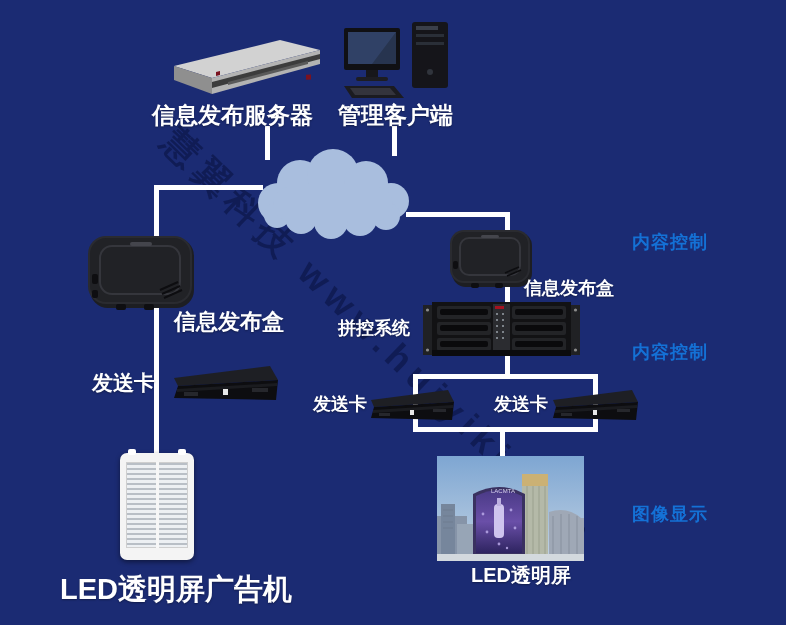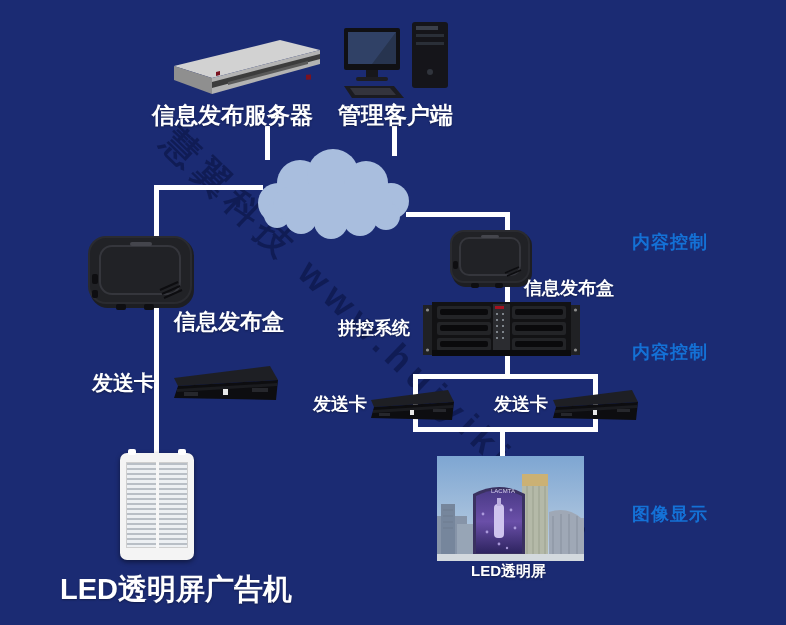--- a/index.html
+++ b/index.html
@@ -320,19 +320,19 @@
 
   <div class="lbl" style="left:152px;top:100px;font-size:23px;">信息发布服务器</div>
   <div class="lbl" style="left:338px;top:100px;font-size:23px;">管理客户端</div>
   <div class="lbl" style="left:174px;top:307px;font-size:22px;">信息发布盒</div>
   <div class="lbl" style="left:524px;top:276px;font-size:18px;">信息发布盒</div>
   <div class="lbl" style="left:338px;top:316px;font-size:18px;text-align:center;">拼控系统</div>
   <div class="lbl" style="left:92px;top:369px;font-size:21px;">发送卡</div>
   <div class="lbl" style="left:313px;top:392px;font-size:18px;">发送卡</div>
   <div class="lbl" style="left:494px;top:392px;font-size:18px;">发送卡</div>
   <div class="lbl" style="left:60px;top:570px;font-size:29px;">LED透明屏广告机</div>
-  <div class="lbl" style="left:471px;top:562px;font-size:15px;text-align:right;">LED透明屏</div>
+  <div class="lbl" style="left:471px;top:562px;font-size:20px;text-align:right;">LED透明屏</div>
 
   <div class="stage-lbl" style="top:230px;">内容控制</div>
   <div class="stage-lbl" style="top:340px;">内容控制</div>
   <div class="stage-lbl" style="top:502px;">图像显示</div>
 
 </div>
 
 </body></html>

